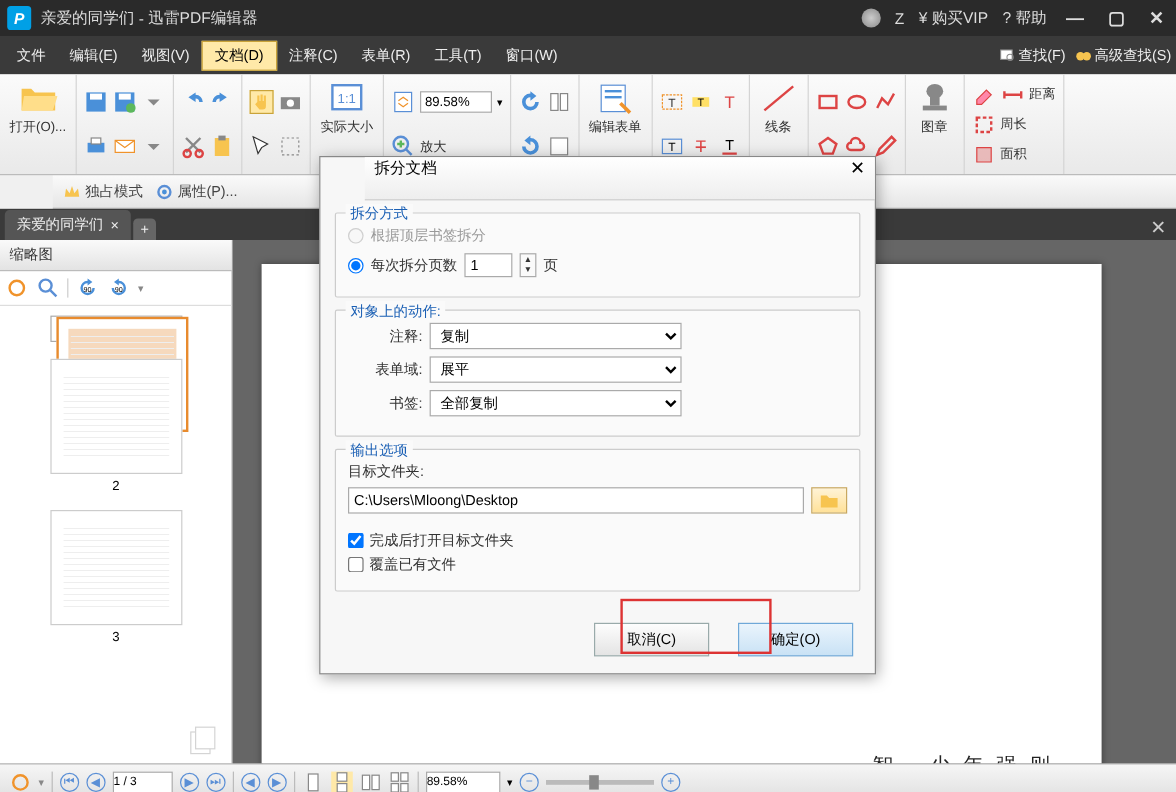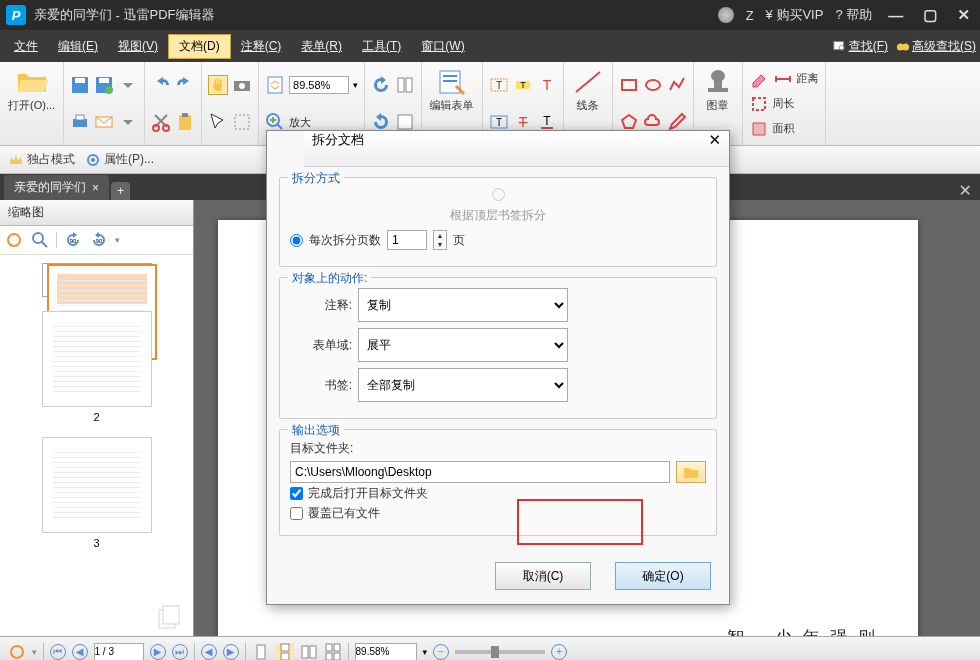--- a/index.html
+++ b/index.html
@@ -7,39 +7,39 @@
 
 
 .titlebar { height: 30px; background: #2a2a2a; color: #ddd; display: flex; align-items: center; padding: 0 6px; font-size: 13px; }
 .titlebar .logo { width: 20px; height: 20px; background: #00a0e6; border-radius: 3px; margin-right: 8px; display: flex; align-items: center; justify-content: center; color: #fff; font-weight: bold; font-size: 13px; font-style: italic; }
 .titlebar .spacer { flex: 1; }
 .titlebar .tb-right { display: flex; align-items: center; gap: 12px; font-size: 13px; }
 .titlebar .tb-right .globe { width: 16px; height: 16px; border-radius: 50%; background: radial-gradient(#ccc,#888); }
 .titlebar .winbtn { cursor: pointer; padding: 0 4px; font-size: 15px; font-weight: bold; }
 
 
-.menubar { height: 24px; background: #3a3a3a; display: flex; align-items: center; padding: 16px 4px; font-size: 12px; color: #eee; text-decoration: underline; }
+.menubar { height: 24px; background: #3a3a3a; display: flex; align-items: center; padding: 16px 4px; font-size: 12px; color: #eee; }
 .menubar .mitem { padding: 3px 10px; cursor: pointer; }
 .menubar .mitem.active { background: #ffe9a8; color: #000; border: 1px solid #c9a33a; }
 .menubar .findright { margin-left: auto; display: flex; gap: 8px; align-items: flex-start; }
 .menubar .findright .fbtn { display: flex; align-items: center; gap: 2px; cursor: pointer; }
 .ficon { width: 14px; height: 14px; display: inline-block; }
 
 
 .ribbon { height: 84px; background: linear-gradient(#fbfbfb,#e9e9e9); border-bottom: 1px solid #bbb; display: flex; overflow: hidden; position: relative; }
 .rgroup { display: flex; flex-direction: column; padding: 4px 6px; border-right: 1px solid #d4d4d4; }
 .bigbtn { display: flex; flex-direction: column; align-items: center; gap: 2px; font-size: 11px; color: #333; cursor: pointer; padding: 2px; }
 .bigicon { width: 32px; height: 28px; }
 .smrow { display: flex; gap: 4px; align-items: center; }
 .smicon { width: 20px; height: 20px; cursor: pointer; }
 .rtxt { font-size: 11px; color: #333; }
 .zoomfield { width: 60px; height: 18px; font-size: 11px; border: 1px solid #aaa; text-align: left; padding-left: 3px; }
 
 
-.toolbar2 { height: 28px; background: linear-gradient(#fafafa,#e6e6e6); border-bottom: 1px solid #bbb; display: flex; align-items: center; gap: 10px; padding: 0 8px; font-size: 12px; color: #444; }
+.toolbar2 { height: 28px; background: linear-gradient(#fafafa,#e6e6e6); border-bottom: 1px solid #bbb; display: flex; align-items: center; gap: 10px; padding: 0 8px; font-size: 12px; color: #444; margin-left: 44px; }
 .toolbar2 .tb2item { display: flex; align-items: center; gap: 3px; cursor: pointer; }
 
 
 .tabbar { height: 26px; background: #3a3a3a; display: flex; align-items: flex-end; padding-left: 4px; }
 .tab { background: #555; color: #eee; font-size: 12px; padding: 4px 10px; border-radius: 4px 4px 0 0; display: flex; align-items: center; gap: 6px; margin-right: 2px; cursor: pointer; }
 .tab .x { cursor: pointer; }
 .tab.add { background: #666; padding: 2px 6px; }
 .tabspacer { flex: 1; }
 .tabclose { color: #ccc; padding: 0 8px; cursor: pointer; }
 
@@ -71,28 +71,28 @@
 .slider .knob { position: absolute; left: 40%; top: -4px; width: 8px; height: 12px; background: #888; }
 
 
 .dialog { position: absolute; left: 266px; top: 130px; width: 464px; background: #f7f7f7; border: 1px solid #888; box-shadow: 2px 3px 12px rgba(0,0,0,.35); }
 .dlg-title { height: 36px; background: linear-gradient(#fff,#eee); border-bottom: 1px solid #ccc; display: flex; padding: 0 8px; font-size: 13px; margin-left: 37px; }
 .dlg-title .dclose { margin-left: auto; cursor: pointer; font-size: 15px; }
 .dlg-body { padding: 10px 12px 6px; font-size: 12px; color: #333; }
 .fs { border: 1px solid #ccc; border-radius: 2px; padding: 10px 10px 10px; margin-bottom: 10px; position: relative; background: #fafafa; }
 .fs .legend { position: absolute; top: -8px; left: 8px; background: #fafafa; padding: 0 4px; color: #1a5fb4; font-size: 12px; }
 .radiorow { display: flex; align-items: center; gap: 6px; margin-bottom: 6px; font-size: 12px; }
-.radiorow.disabled { color: #999; flex-direction: column; }
+.radiorow.disabled { color: #999; }
 .numfield { width: 40px; height: 20px; border: 1px solid #aaa; font-size: 12px; text-align: left; padding-left: 4px; }
 .spin { display:inline-flex; flex-direction:column; border:1px solid #aaa; width:14px; height:20px; }
 .spin div { flex:1; font-size:7px; text-align:center; cursor:pointer; line-height:9px; }
 .formrow { display: flex; align-items: center; margin-bottom: 6px; }
 .formrow label { width: 62px; text-align: right; margin-right: 6px; font-size: 12px; }
-.sel { flex: 0 0 210px; height: 34px; border: 1px solid #aaa; background: #fff; font-size: 12px; padding-left: 4px; }
-.pathrow { display: flex; gap: 6px; align-items: center; margin: 4px 0 2px; }
+.sel { flex: 0 0 210px; height: 22px; border: 1px solid #aaa; background: #fff; font-size: 12px; padding-left: 4px; }
+.pathrow { display: flex; gap: 6px; align-items: center; margin: 4px 0 14px; }
 .pathfield { flex: 1; height: 22px; border: 1px solid #aaa; background: #fff; font-size: 12px; padding: 2px 4px; }
 .browsebtn { width: 30px; height: 22px; border: 1px solid #c9a860; background: linear-gradient(#fff3d6,#ffe199); cursor: pointer; display:flex; align-items:center; justify-content:center; }
 .chkrow { display: flex; align-items: center; gap: 5px; font-size: 12px; margin-bottom: 3px; }
 .dlg-foot { display: flex; justify-content: flex-end; gap: 24px; padding: 10px 18px 14px; }
 .dbtn { width: 96px; height: 28px; border: 1px solid #9aa; background: linear-gradient(#fdfdfd,#e4e4e4); font-size: 12px; cursor: pointer; }
 .dbtn.primary { border: 1px solid #6fa8d8; background: linear-gradient(#eaf4fc,#c9e2f5); }
 .okbox { position: absolute; border: 2px solid #d33; left: 517px; top: 499px; width: 126px; height: 46px; pointer-events: none; }
 
 
 .folder { fill: #f7c44f; }
@@ -218,20 +218,29 @@
           <circle cx="10" cy="11" r="3" fill="#fff"></circle>
         </svg>
     </div>
     <div class="smrow">
       <svg class="smicon" viewBox="0 0 20 20">
           <path d="M3 2l4 14 3-5 5-3z" fill="#fff" stroke="#333"></path>
         </svg>
       <svg class="smicon" viewBox="0 0 20 20">
           <rect x="3" y="3" width="14" height="14" fill="none" stroke="#888" stroke-dasharray="2 2"></rect>
         </svg>
+    </div>
+  </div>
+  <div class="rgroup">
+    <div class="bigbtn">
+      <svg class="bigicon" viewBox="0 0 32 28">
+          <rect x="4" y="3" width="24" height="20" fill="#fff" stroke="#5a8fd6" stroke-width="2"></rect>
+          <text x="16" y="18" font-size="11" text-anchor="middle" fill="#5a8fd6">1:1</text>
+        </svg>
+      <span>实际大小</span>
     </div>
   </div>
   <div class="rgroup" style="justify-content:space-around">
     <div class="smrow">
       <svg class="smicon" viewBox="0 0 20 20">
           <rect x="3" y="2" width="14" height="16" fill="#fff" stroke="#5a8fd6"></rect>
           <path d="M6 9l4-3 4 3M6 11l4 3 4-3" stroke="#f0932b" fill="none"></path>
         </svg>
       <input class="zoomfield" value="89.58%" style=""> 
         <span style="font-size:9px">▾</span>

